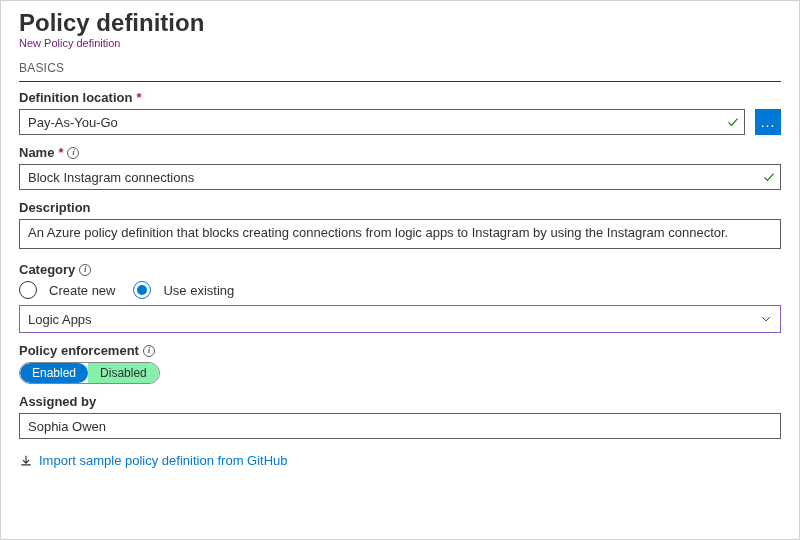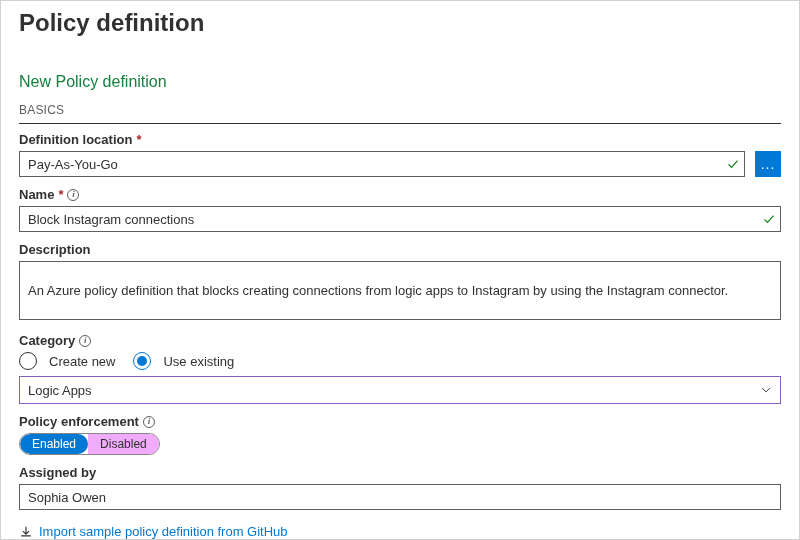--- a/index.html
+++ b/index.html
@@ -16,24 +16,23 @@
   .page {
     padding: 8px 18px 12px 18px;
   }
   .page-title {
     font-size: 24px;
     font-weight: 600;
     color: #323130;
     margin-bottom: 0px;
   }
   .page-subtitle {
-    font-size: 16px;
-    color: #15803d;
+    font-size: 11px;
+    color: #701a75;
     margin-bottom: 12px;
-    margin-top: 36px;
   }
   .section-head {
     font-size: 12px;
     color: #605e5c;
     letter-spacing: 0.2px;
     padding-bottom: 6px;
     border-bottom: 1px solid #323130;
     margin-bottom: 8px;
     margin-top: 8px;
   }
@@ -81,21 +80,21 @@
     color: #fff;
     display: flex; align-items: center; justify-content: center;
     cursor: pointer;
     font-size: 14px;
     letter-spacing: 1px;
   }
   .textarea {
     width: 100%;
     min-height: 30px;
     border: 1px solid #605e5c;
-    padding: 21px 8px;
+    padding: 5px 8px;
     font-size: 13px;
     color: #323130;
     resize: none;
     font-family: inherit;
   }
   .radio-row {
     display: flex; align-items: center; gap: 18px;
     margin-bottom: 6px;
   }
   .radio {
@@ -133,21 +132,21 @@
     border-radius: 14px;
     overflow: hidden;
     height: 22px;
     align-items: stretch;
   }
   .toggle-opt {
     padding: 0px 12px;
     font-size: 12px;
     display: flex; align-items: center;
     cursor: pointer;
-    background: #f0abfc;
+    background: #86efac;
     color: #323130;
   }
   .toggle-opt.on {
     background: #0078d4;
     color: #fff;
     border-radius: 14px;
   }
   .link {
     color: #0078d4;
     text-decoration: none;

